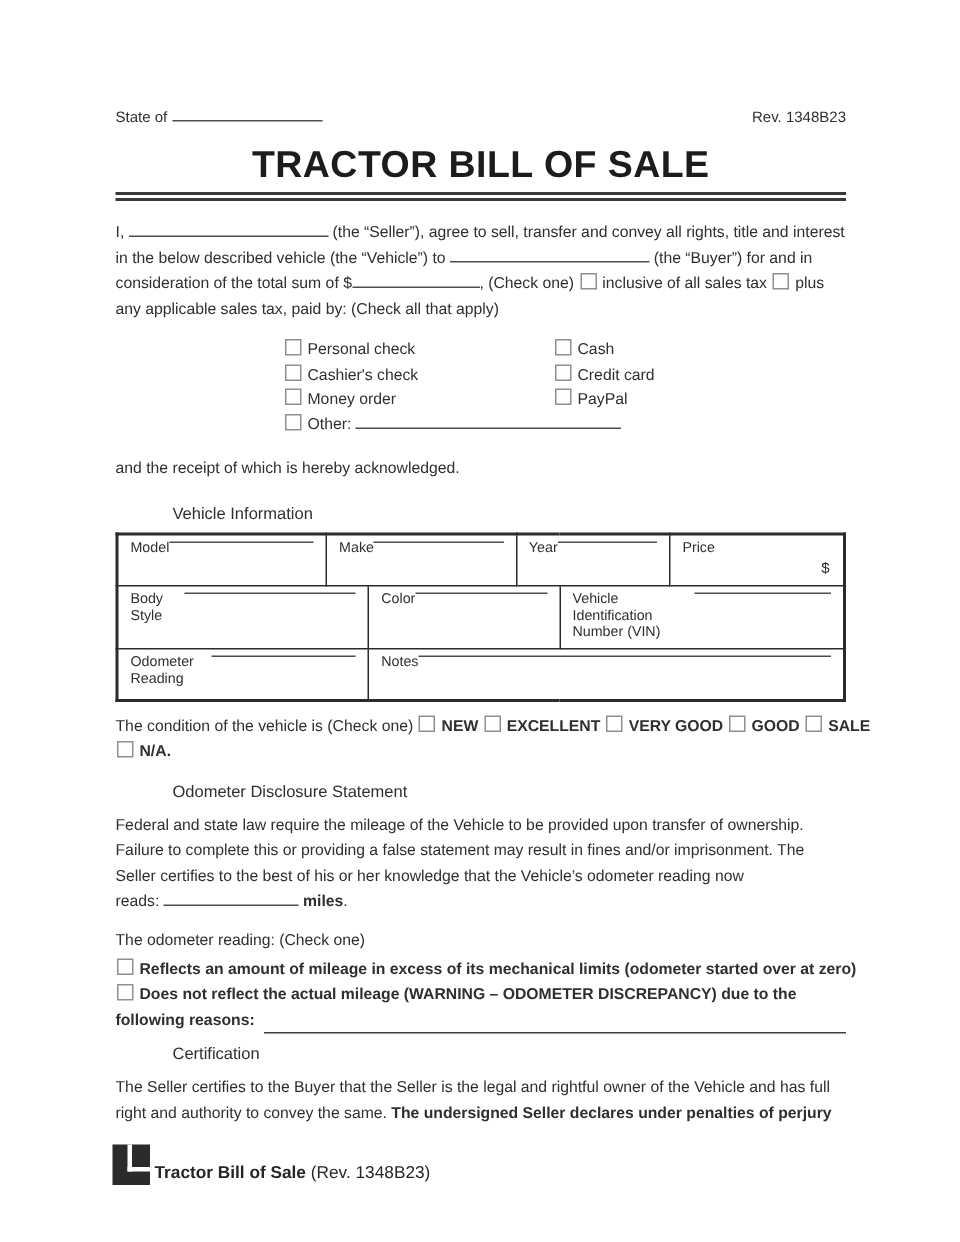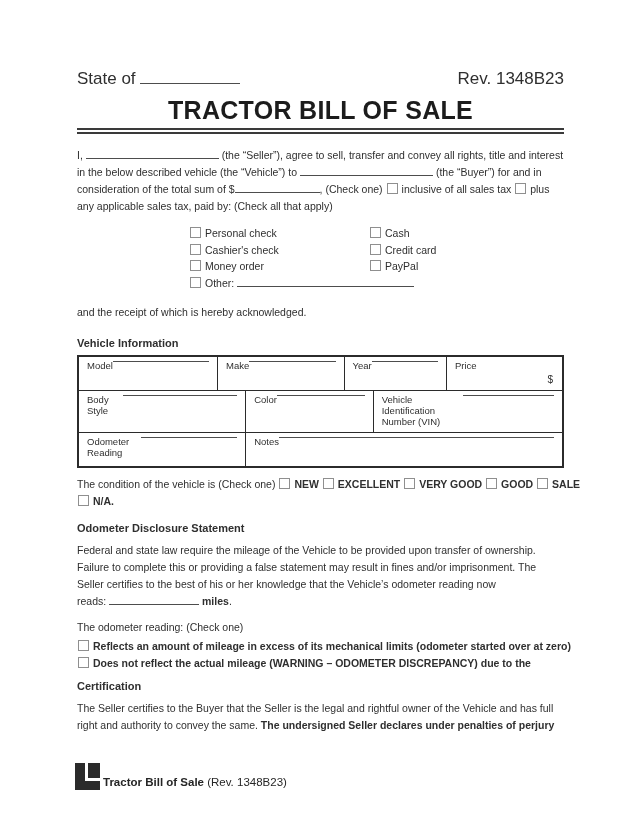--- a/index.html
+++ b/index.html
@@ -3,40 +3,40 @@
 <meta charset="utf-8">
 <style>
   html,body { margin:0; padding:0; background:#e9e9e9; }
   .page {
     width:640px; height:828px; position:relative; background:#ffffff;
     font-family:"Liberation Sans","DejaVu Sans",sans-serif; color:#2f2f2f;
     margin:0 auto; overflow:hidden;
   }
   .content { position:absolute; left:77px; top:70px; width:487px; font-size:10.5px; line-height:17px; }
 
-  .topline { display:flex; align-items:baseline; font-size:17px; }
+  .topline { display:flex; align-items:baseline; font-size:10px; }
   .blank { display:inline-block; border-bottom:1px solid #4d4d4d; height:10px; vertical-align:baseline; }
   .state-blank { width:100px; margin-left:4px; }
   .rev { margin-left:auto; }
 
   h1 { font-size:25px; font-weight:bold; text-align:center; margin:9px 0 0; color:#1c1c1c; letter-spacing:.3px; line-height:29px; }
   .rule { border-top:2px solid #3a3a3a; border-bottom:2px solid #3a3a3a; height:2px; margin-top:3px; }
 
   .cb { display:inline-block; width:9px; height:9px; border:1px solid #8f8f8f; background:#fff; vertical-align:-1px; margin:0 4px 0 1px; }
 
   .para { margin:13px 0 0; }
   .w133 { width:133px; } .w85 { width:85px; } .w90 { width:90px; } .w177 { width:177px; }
 
   .pay { margin:10px 0 0 112px; line-height:16.5px; }
   .pay-row { display:flex; }
   .pay-cell { width:180px; }
 
   .receipt { margin-top:13px; }
 
-  .sec-heading { font-weight:bold; font-size:11px; margin-top:14px; }
+  .sec-heading { font-weight:normal; font-size:11px; margin-top:14px;margin-left:38px; }
   .odo-heading { margin-top:10px; }
   .cert-heading { margin-top:6px; }
 
   table.vtable { width:100%; border-collapse:collapse; margin-top:3px; border:2px solid #2b2b2b; }
   table.vtable td { border:1px solid #2b2b2b; padding:0; vertical-align:top; height:33px; }
   .cell { box-sizing:border-box; height:100%; padding:3px 8px 5px; display:flex; flex-direction:row; justify-content:space-between; font-size:9.5px; line-height:11px; }
   .cell .line { border-bottom:1px solid #4d4d4d; width:96%; height:1px; }
   .price-bottom { display:flex; align-items:flex-end; font-size:10px; }
   .price-bottom .line { flex:1; margin-left:1px; }
 
@@ -209,20 +209,24 @@
 
     <div class="check-lead">The odometer reading: (Check one)</div>
 
     <div class="optlines">
       <div class="nowrap">
         <span class="cb"></span><span>Reflects an amount of mileage in excess of its mechanical limits (odometer started over at zero)</span>
       </div>
       <div class="nowrap">
         <span class="cb"></span><span>Does not reflect the actual mileage (WARNING – ODOMETER DISCREPANCY) due to the</span>
       </div>
+      <div class="reasons-line">
+        <span>following reasons:</span>
+        <span class="fill-line"></span>
+      </div>
     </div>
 
     <div class="sec-heading cert-heading">Certification</div>
 
     <p class="cert-para" style="margin-bottom:0;">
       <span>The Seller certifies to the Buyer that the Seller is the legal and rightful owner of the Vehicle and has full right and authority to convey the same.</span>
       <b>The undersigned Seller declares under penalties of perjury</b>
     </p>
 
   </div>

